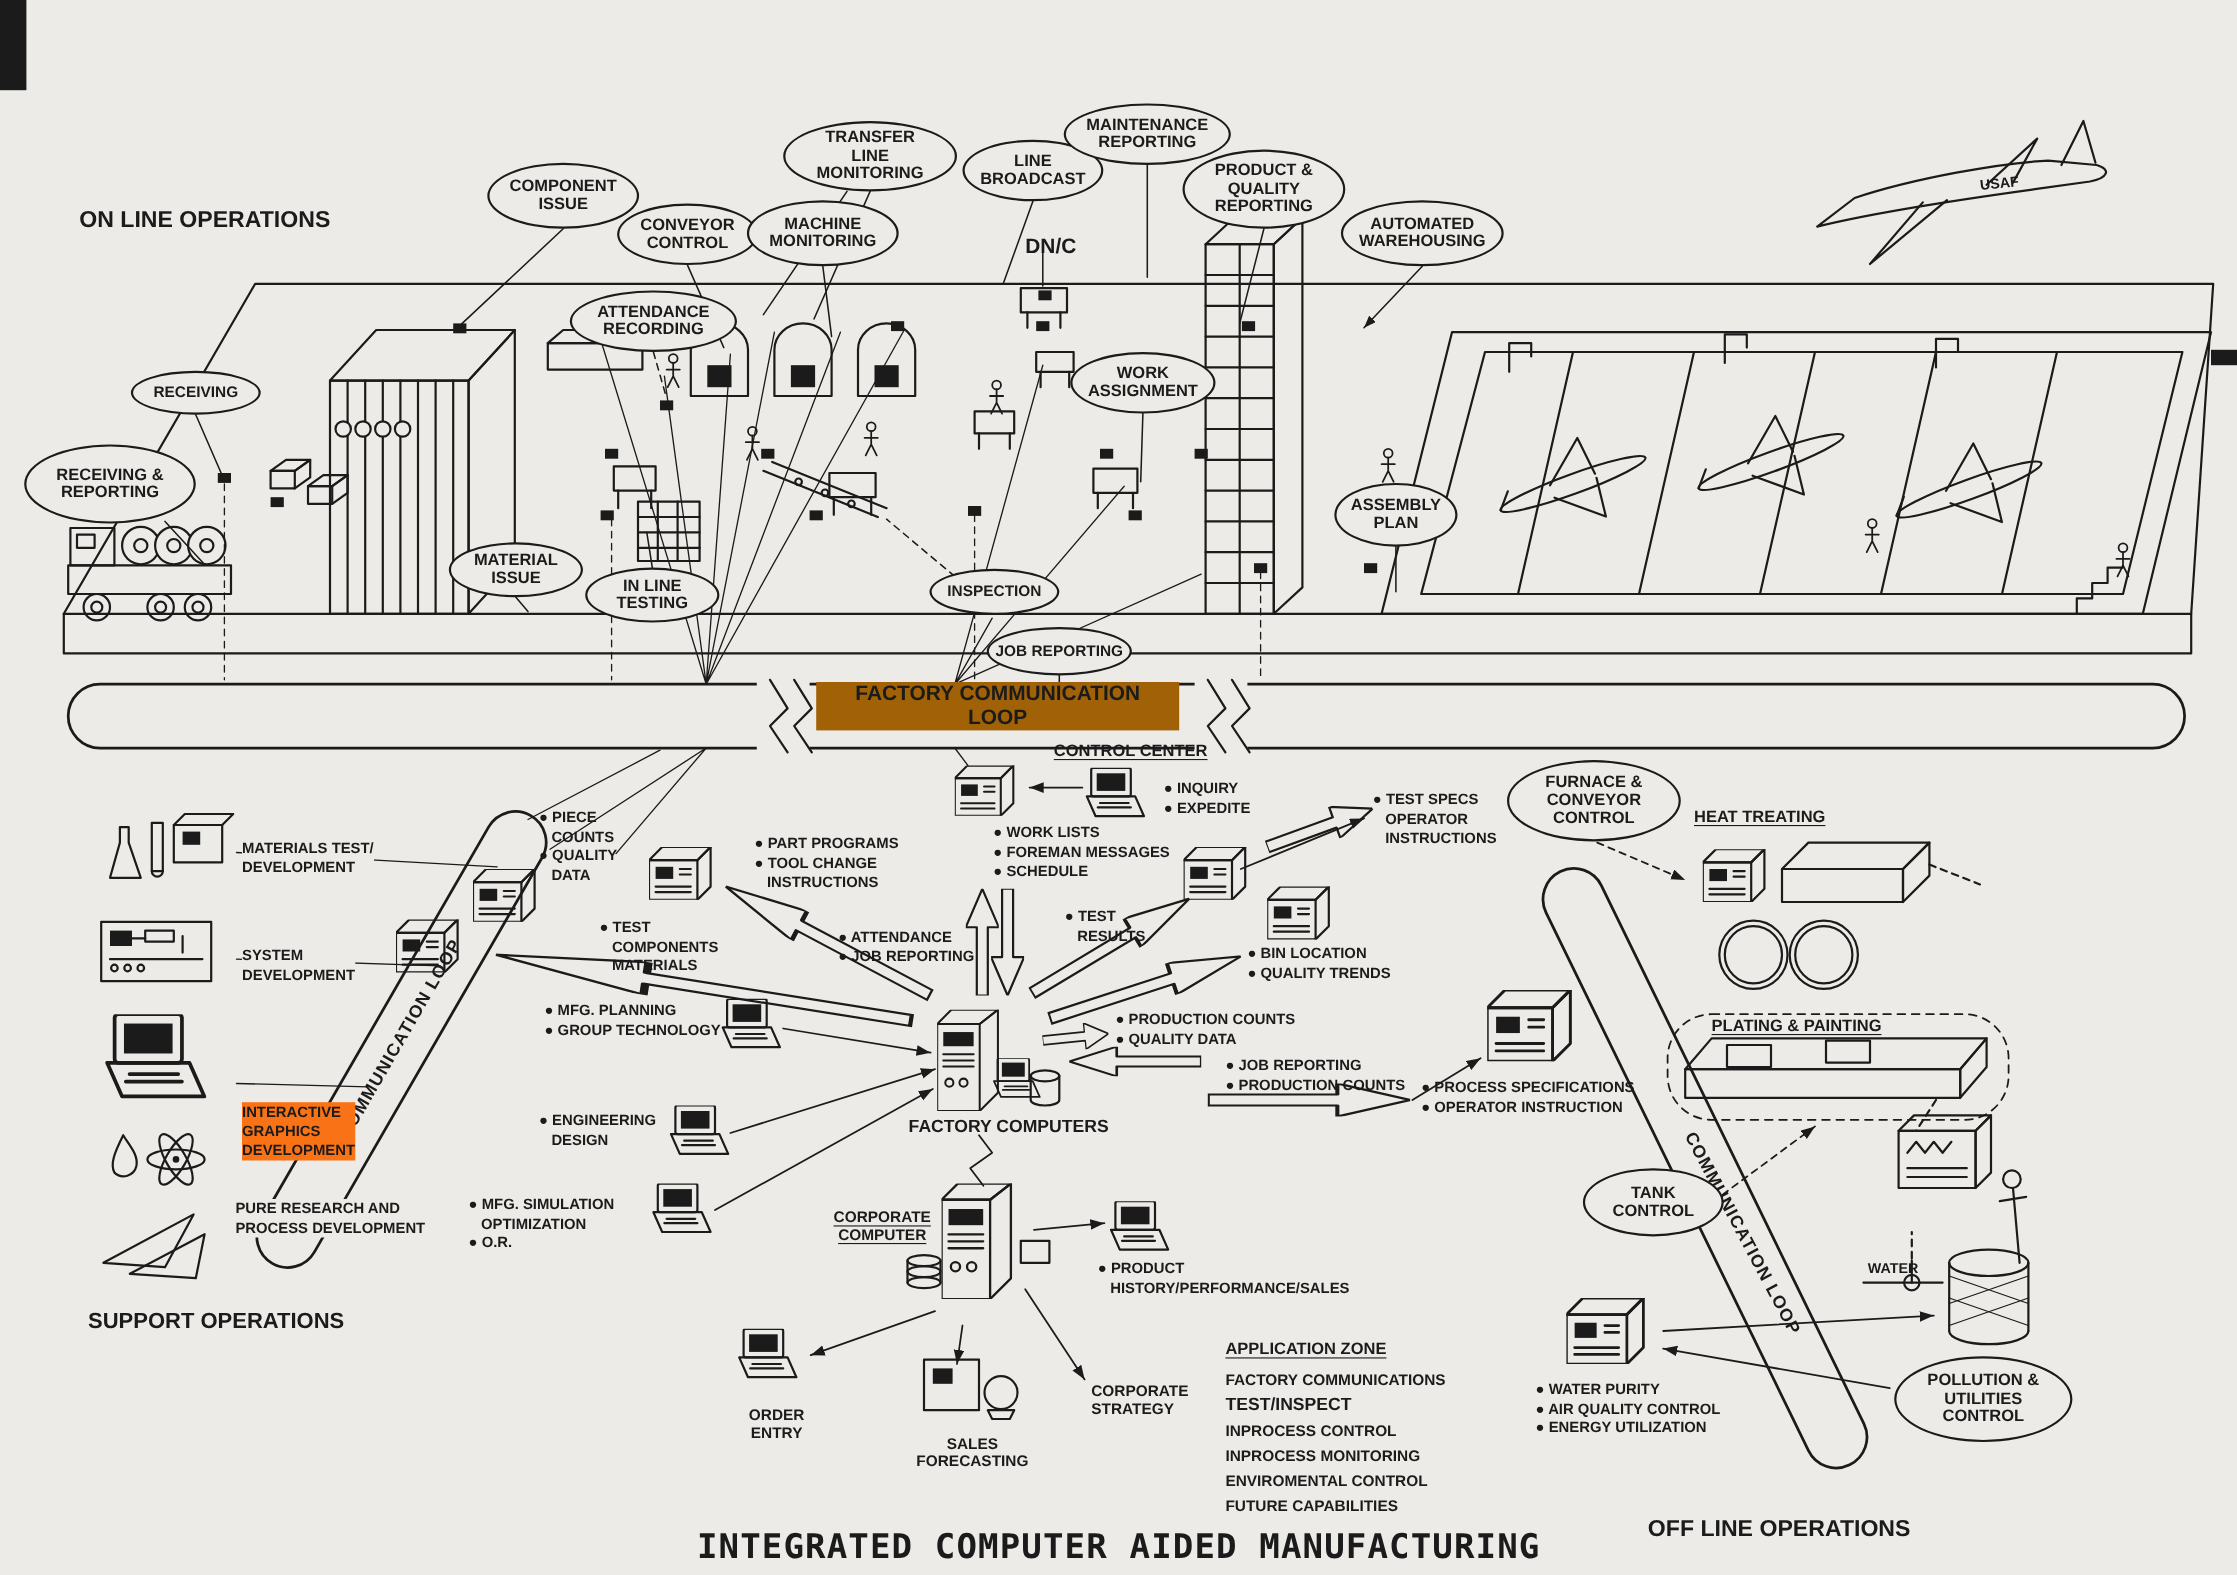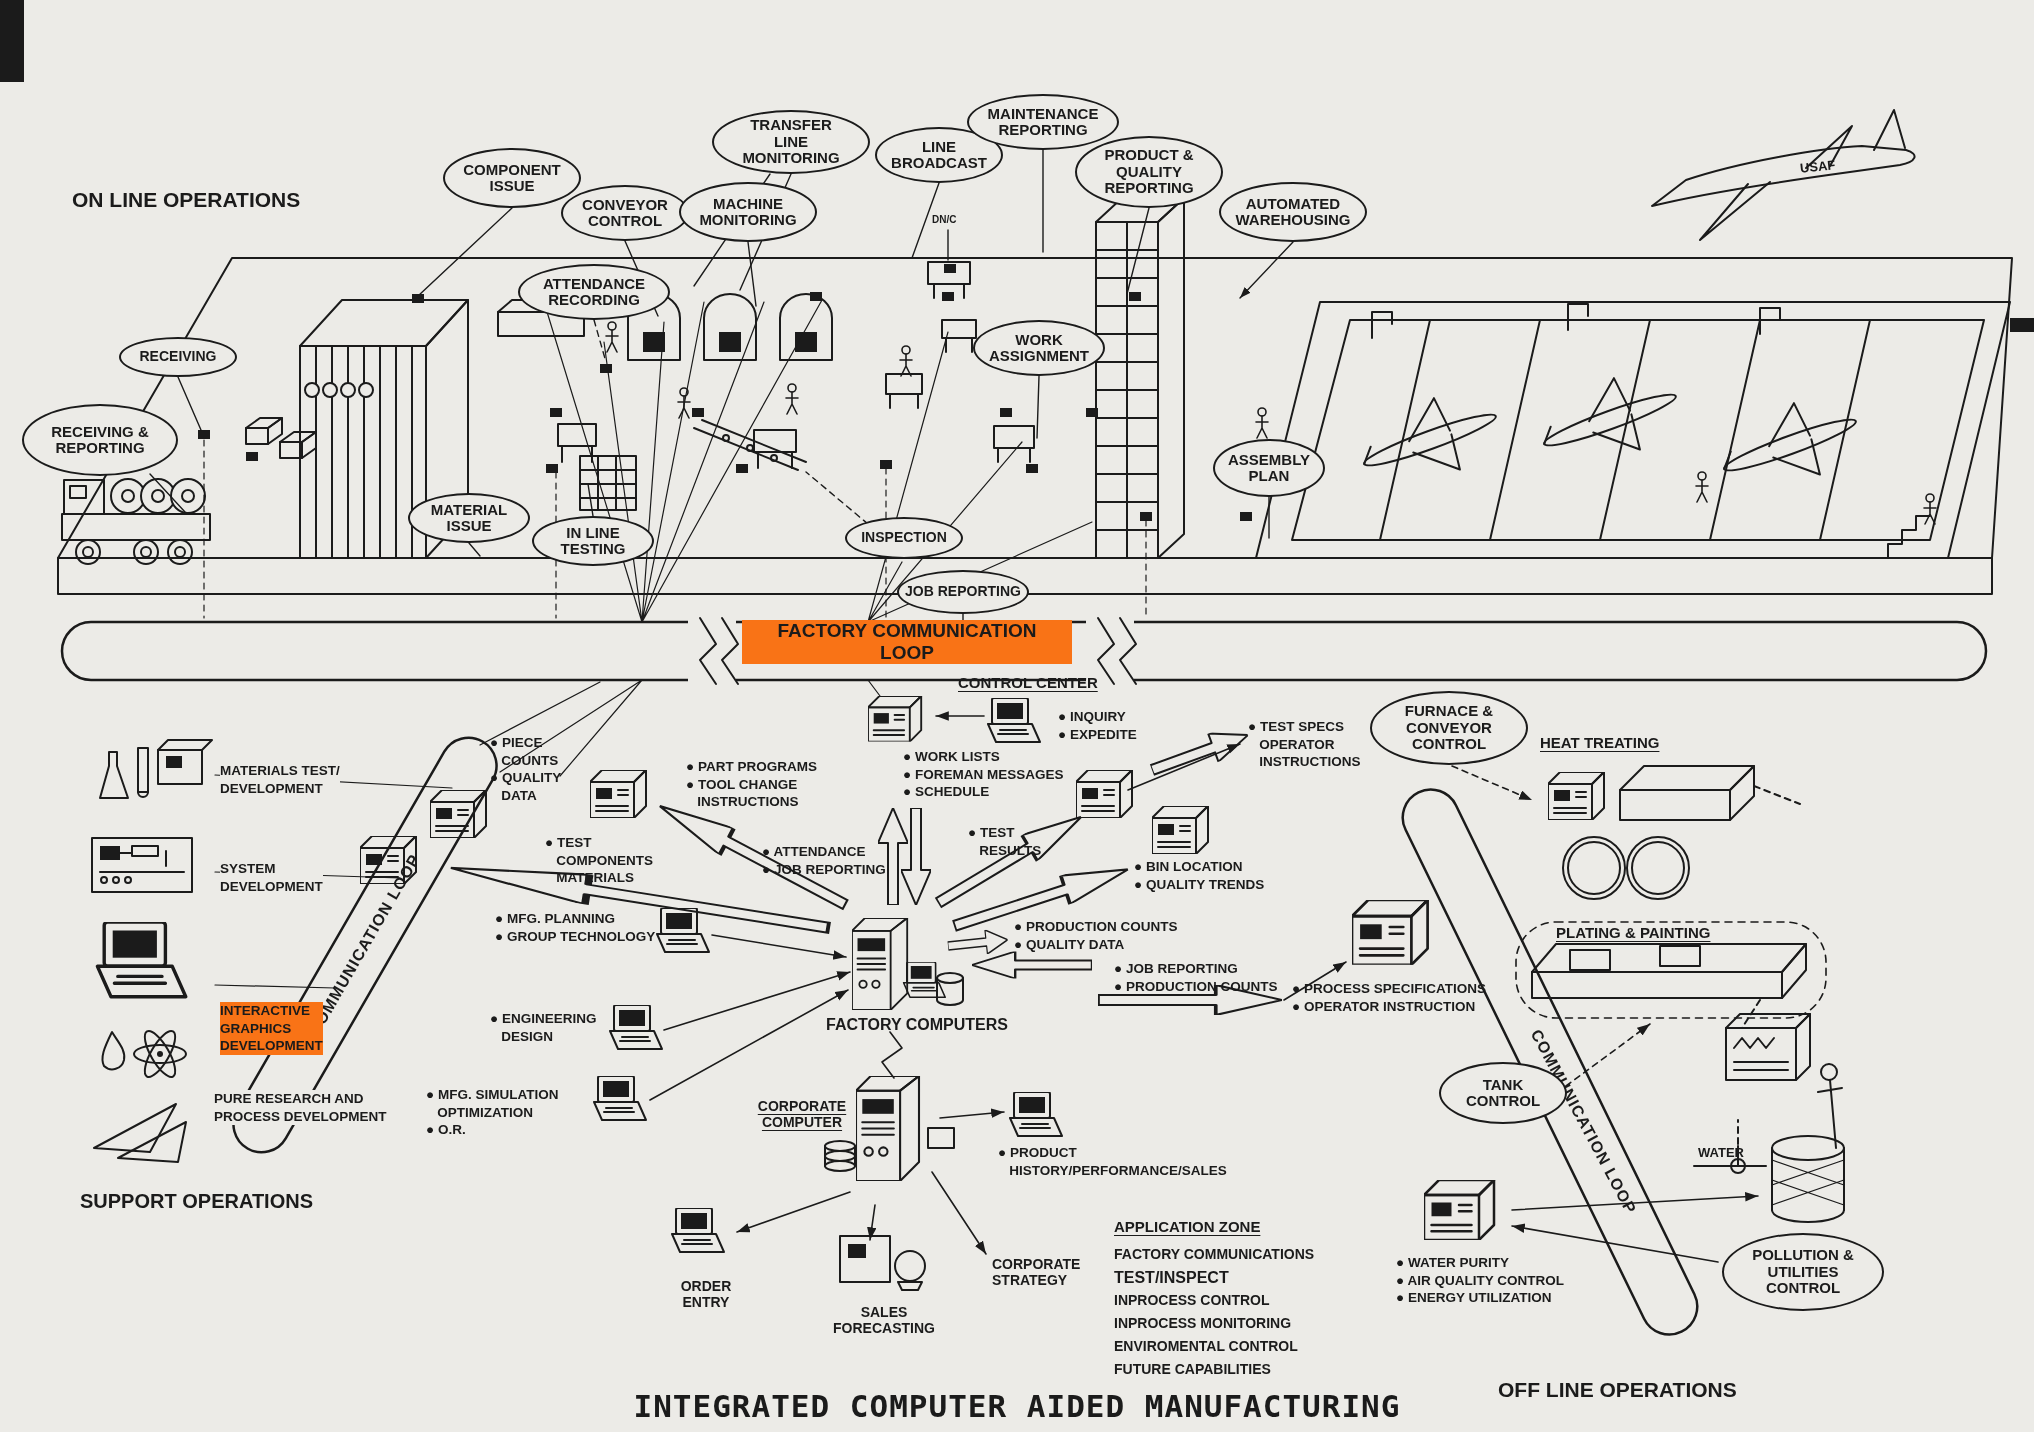--- a/index.html
+++ b/index.html
@@ -417,40 +417,40 @@
       <path d="M94,1148 L176,1104 L150,1152 Z"></path>
       <path d="M118,1158 L186,1122 L178,1162 Z"></path>
     </g>
   </g>
 </svg>
 
 <div class="lbl" style="left:72px;top:188px;font-size:21px;">ON LINE OPERATIONS</div>
 <div class="lbl" style="left:80px;top:1190px;font-size:20px;">SUPPORT OPERATIONS</div>
 <div class="lbl" style="left:1498px;top:1378px;font-size:21px;">OFF LINE OPERATIONS</div>
 
-<div class="lbl ctr" style="left:742px;top:620px;width:330px;font-size:19px;background:#f97316;">FACTORY COMMUNICATION
+<div class="lbl ctr" style="left:742px;top:620px;width:330px;font-size:19px;background:#a16207;">FACTORY COMMUNICATION
 LOOP</div>
 
 <div class="lbl" style="left:365px;top:945px;transform:translate(-50%,-50%) rotate(-60deg);font-size:16px;letter-spacing:1px;">COMMUNICATION LOOP</div>
 <div class="lbl" style="left:1583px;top:1122px;transform:translate(-50%,-50%) rotate(62deg);font-size:16px;letter-spacing:1px;">COMMUNICATION LOOP</div>
 
 <div class="lbl underline" style="left:958px;top:674px;font-size:15px;">CONTROL CENTER</div>
 <div class="lbl" style="left:826px;top:1016px;font-size:16px;">FACTORY COMPUTERS</div>
 <div class="lbl underline ctr" style="left:752px;top:1098px;width:100px;font-size:14px;">CORPORATE
 COMPUTER</div>
 <div class="lbl" style="left:992px;top:1256px;font-size:14px;">CORPORATE
 STRATEGY</div>
 <div class="lbl ctr" style="left:668px;top:1278px;width:76px;font-size:14px;">ORDER
 ENTRY</div>
 <div class="lbl ctr" style="left:832px;top:1304px;width:104px;font-size:14px;">SALES
 FORECASTING</div>
 <div class="lbl underline" style="left:1540px;top:734px;font-size:15px;">HEAT TREATING</div>
 <div class="lbl underline" style="left:1556px;top:924px;font-size:15px;">PLATING &amp; PAINTING</div>
 <div class="lbl" style="left:1698px;top:1146px;font-size:13px;">WATER</div>
-<div class="lbl" style="left:932px;top:214px;font-size:10px;">DN/C</div>
+<div class="lbl" style="left:932px;top:214px;font-size:19px;">DN/C</div>
 <div class="lbl" style="left:1800px;top:160px;font-size:13px;transform:rotate(-6deg);">USAF</div>
 
 <div class="oval" style="left:22px;top:404px;width:156px;height:72px;">RECEIVING &amp;
 REPORTING</div>
 <div class="oval" style="left:119px;top:337px;width:118px;height:40px;font-size:14px;">RECEIVING</div>
 <div class="oval" style="left:443px;top:148px;width:138px;height:60px;">COMPONENT
 ISSUE</div>
 <div class="oval" style="left:561px;top:185px;width:128px;height:56px;">CONVEYOR
 CONTROL</div>
 <div class="oval" style="left:518px;top:264px;width:152px;height:56px;">ATTENDANCE

